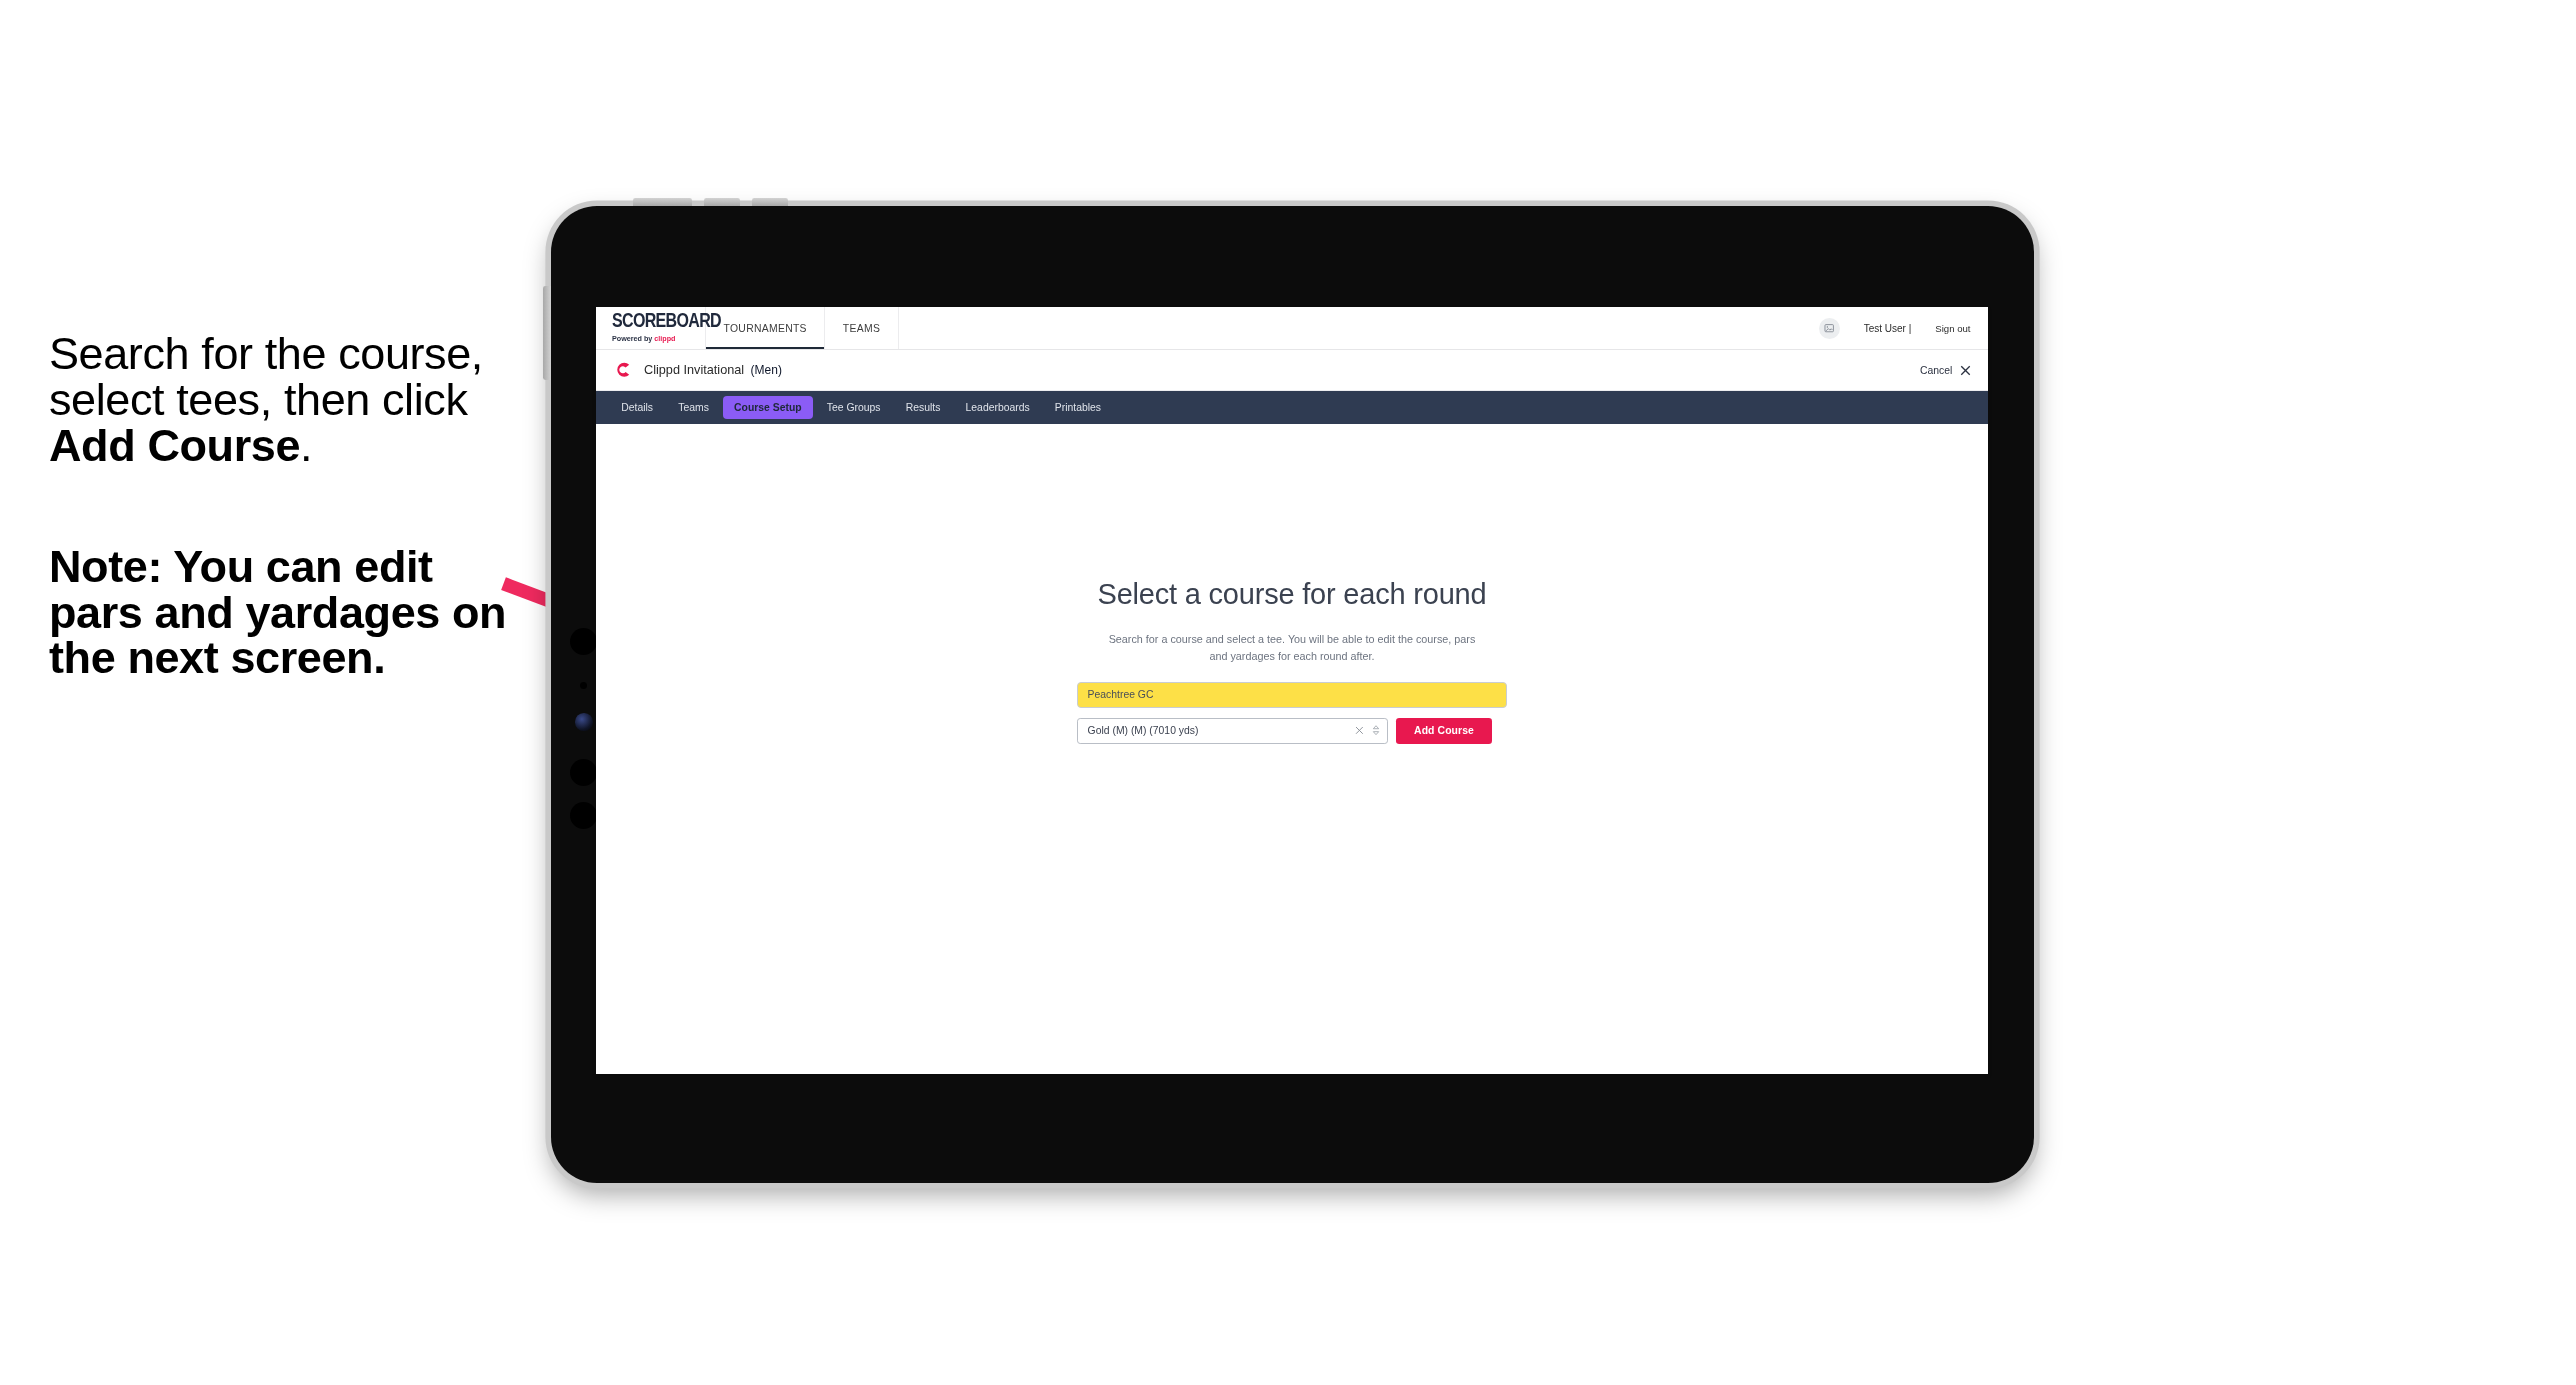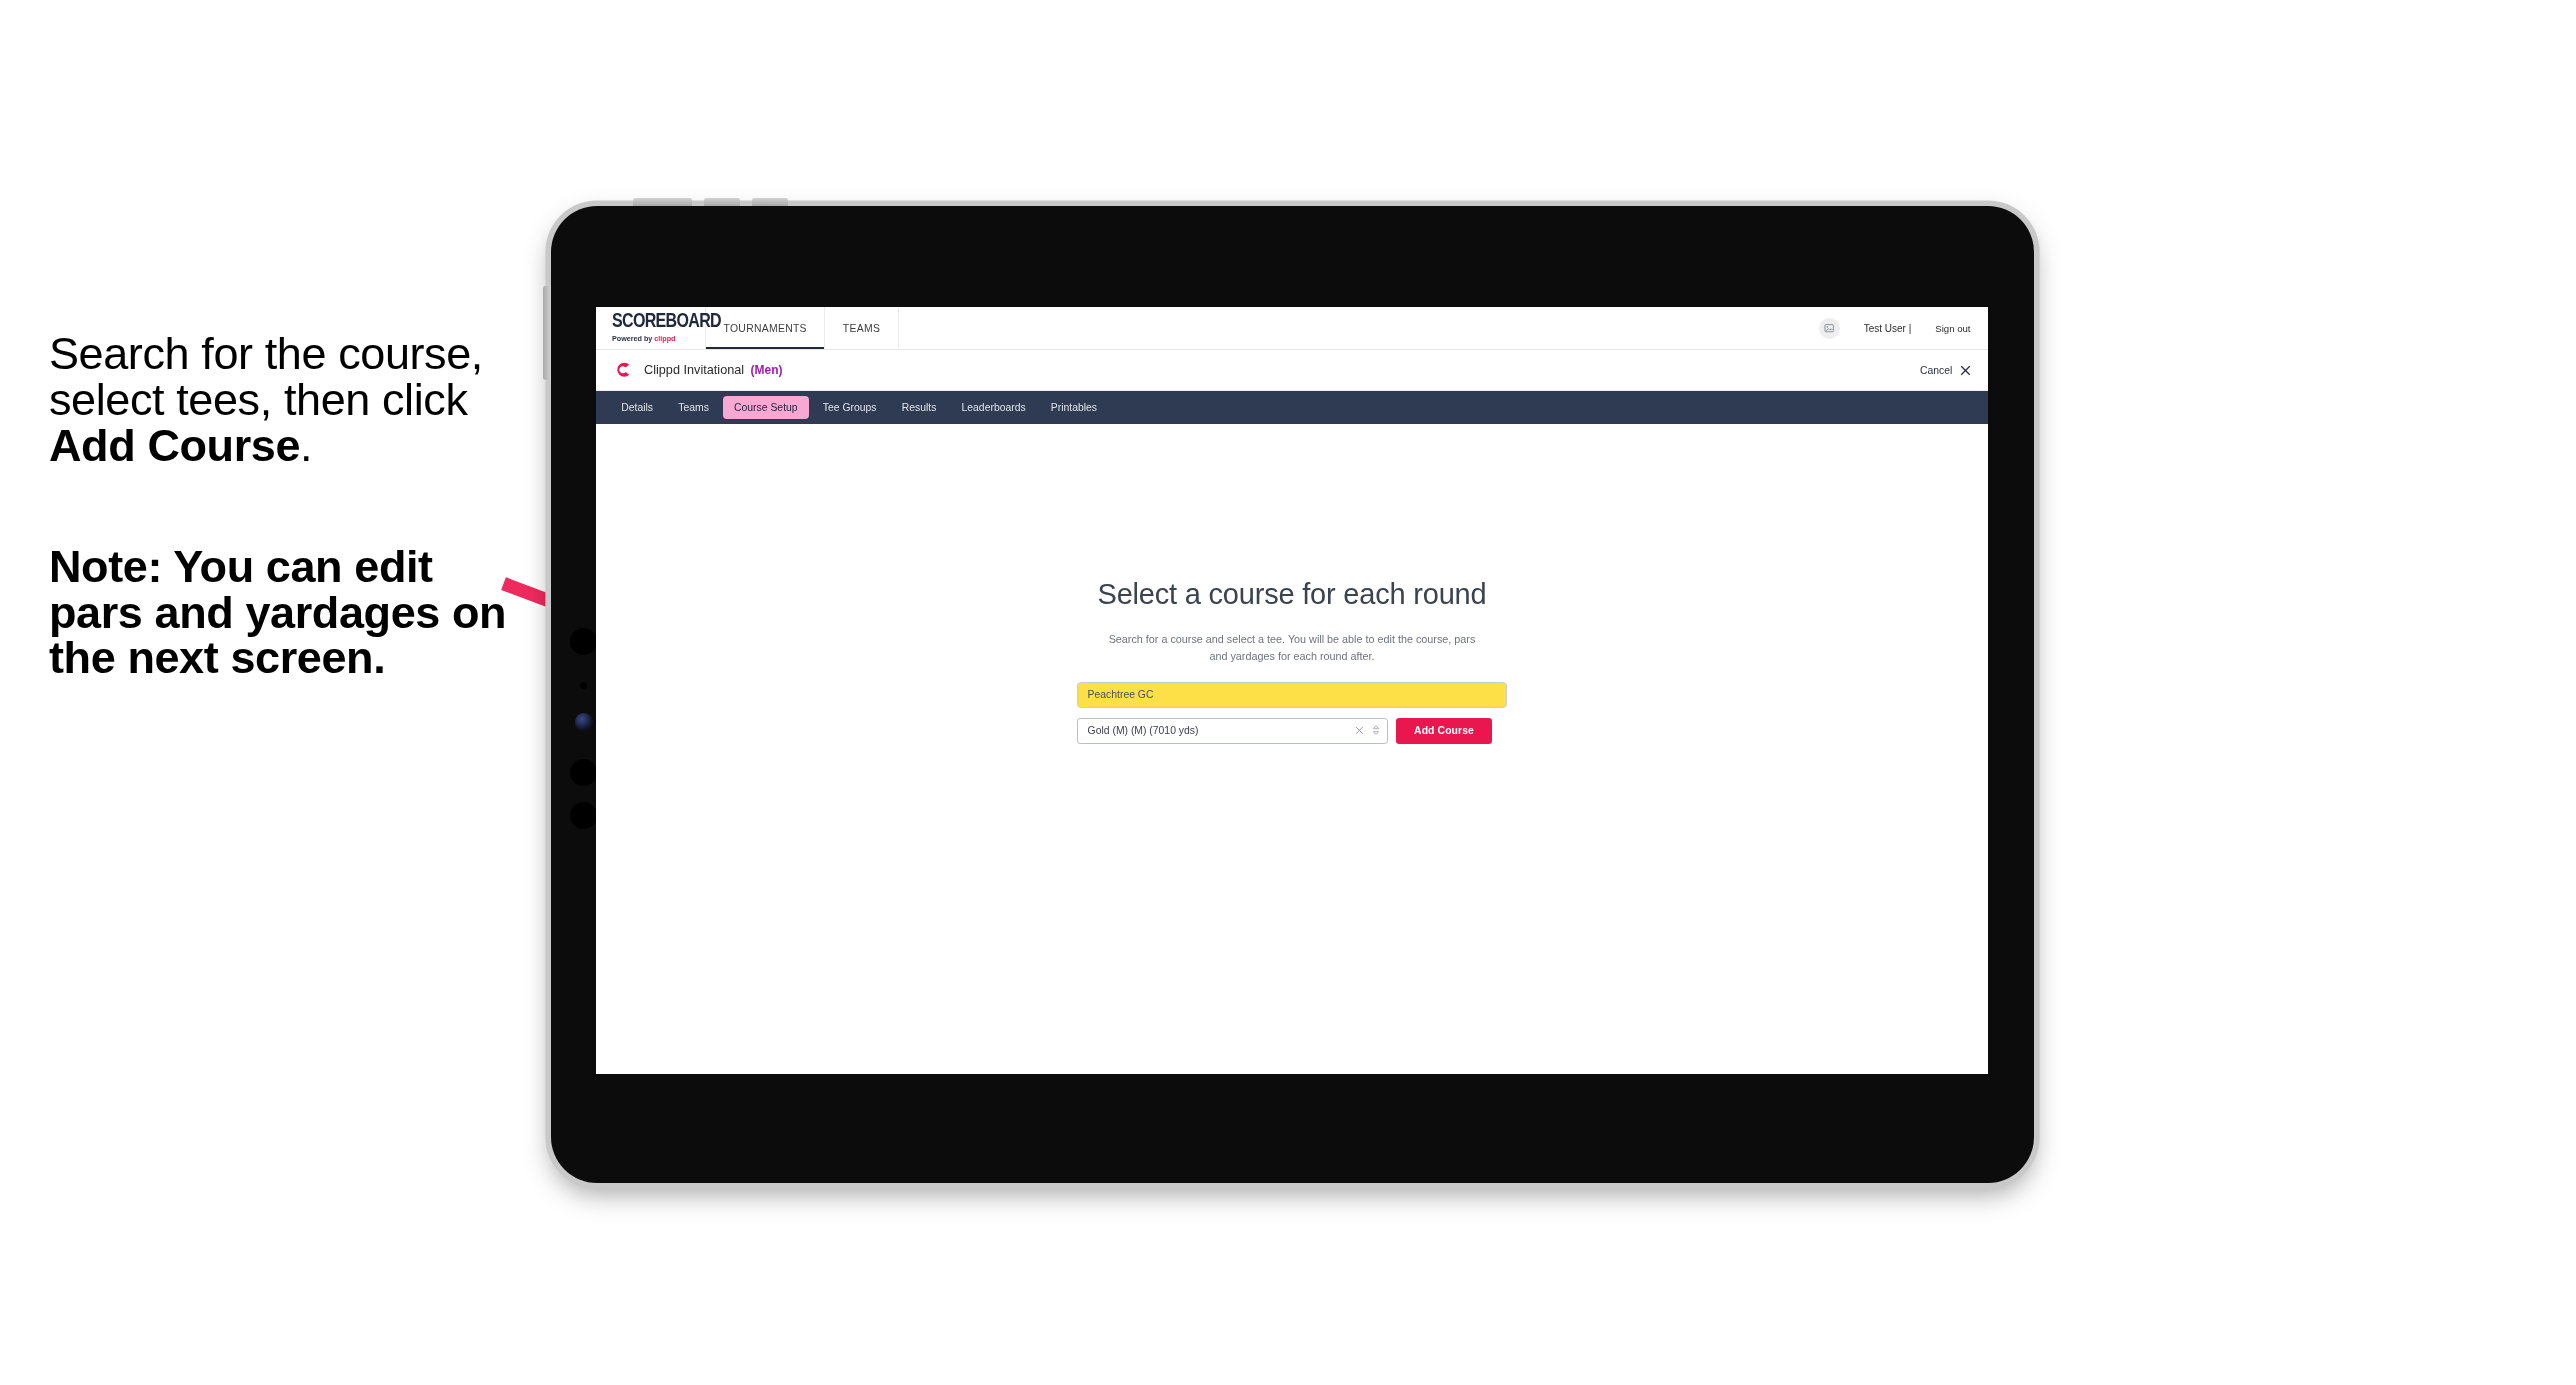--- a/index.html
+++ b/index.html
@@ -128,39 +128,39 @@
   
   .tourn-row {
     height: 41px;
     display:flex; align-items:center;
     padding: 0 17.5px 0 16px;
     border-bottom: 0.8px solid #ededef;
     background:#fff;
   }
   .c-logo { width: 21px; display:flex; align-items:center; justify-content:center; }
   .tourn-title { font-size: 12.7px; color:#2a2a2a; margin-left: 11px; }
-  .tourn-gender { font-size: 12px; color:#a21caf; margin-left: 6.4px; font-weight: bold; }
+  .tourn-gender { font-size: 12px; color:#0f172a; margin-left: 6.4px; }
   .tourn-spacer { flex:1; }
   .cancel-btn { display:flex; align-items:center; gap:7.2px; cursor:pointer; }
   .cancel-btn span { font-size: 10.4px; color:#2b3140; }
 
   
   .sectabs {
     background: #2f3b52;
     height: 33px;
     display:flex; align-items:center;
     padding-left: 14.3px;
     gap: 3.2px;
   }
   .sectabs .st {
     font-size: 10.4px; color:#dfe3ea;
     padding: 5.6px 11px; border-radius: 4px;
     cursor:pointer; white-space:nowrap;
   }
-  .sectabs .st.active { background:#f9a8d4; color:#20293c; font-weight:400; }
+  .sectabs .st.active { background:#8b5cf6; color:#20293c; font-weight:700; }
 
   
   .body-area {
     height: calc(767px - 43px - 41px - 33px);
     background:#fff;
     display:flex; flex-direction:column; align-items:center;
     padding-top: 154px;
   }
   .panel { width: 430px; text-align:center; }
   .panel h1 {

